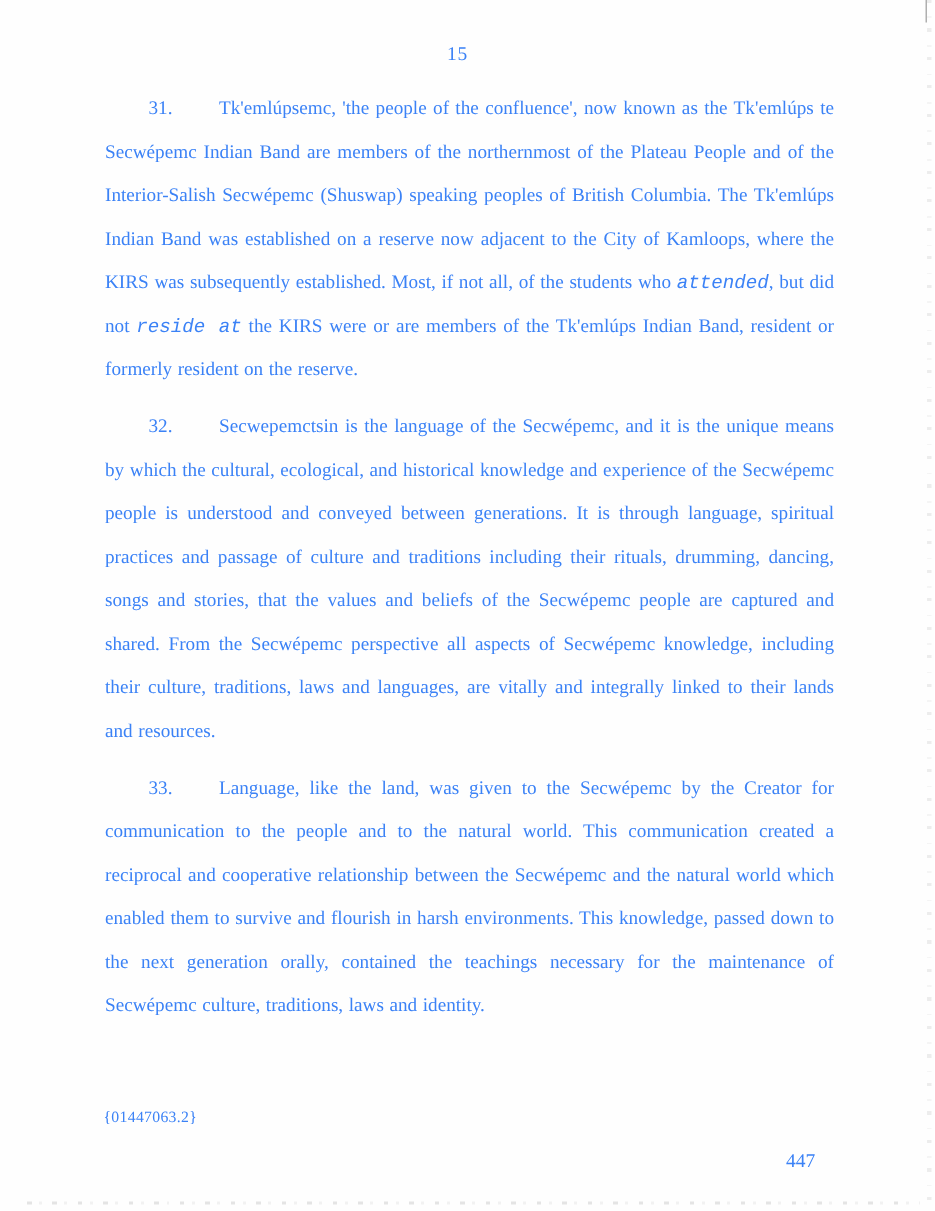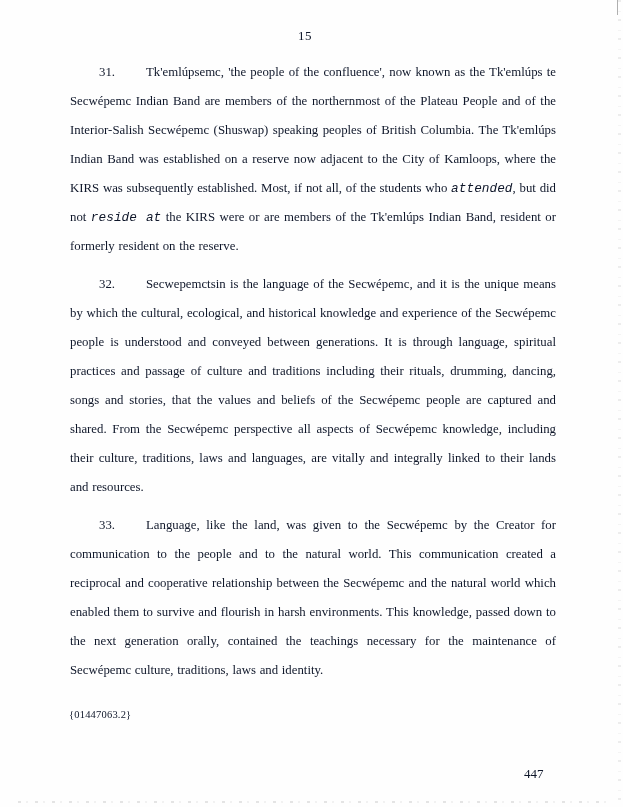--- a/index.html
+++ b/index.html
@@ -6,21 +6,21 @@
     margin: 0;
     padding: 0;
     background: #ffffff;
   }
   .page {
     position: relative;
     width: 623px;
     height: 807px;
     background: #fefefe;
     font-family: "Liberation Serif", serif;
-    color: #0f172a;
+    color: #3b82f6;
     overflow: hidden;
   }
   .page-number-top {
     position: absolute;
     top: 28px;
     left: 0;
     width: 610px;
     text-align: center;
     font-size: 13px;
     letter-spacing: 0.5px;
@@ -43,21 +43,21 @@
     width: 47px;
     margin-left: 29px;
   }
   .italic {
     font-style: italic;
     font-family: Liberation Mono, monospace;
   }
   .footer-file {
     position: absolute;
     left: 69px;
-    top: 709px;
+    top: 740px;
     font-size: 10.5px;
     letter-spacing: 0.2px;
   }
   .footer-page {
     position: absolute;
     left: 524px;
     top: 766px;
     font-size: 13px;
   }
   .scan-artifact-bottom {

